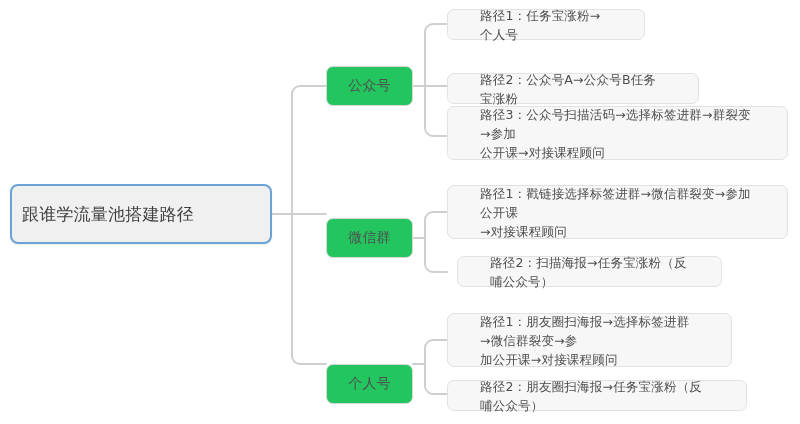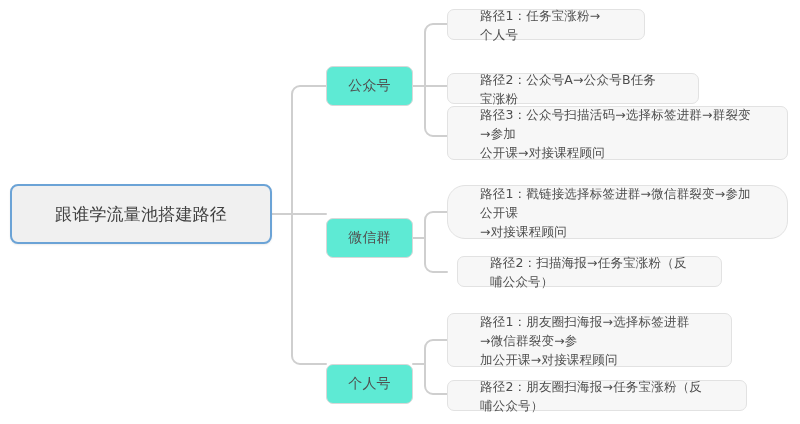--- a/index.html
+++ b/index.html
@@ -38,30 +38,29 @@
     border-radius: 6px;
     color: #4a4a4a;
     letter-spacing: 0.2px;
   }
 
   
   .node-root {
     background: #f0f0f0;
     border: 2px solid #6ba3d6;
     border-radius: 8px;
-    justify-content: center;
     font-size: 17px;
     color: #404040;
     box-shadow: 0 1px 2px rgba(0,0,0,0.08);
   }
   .node-root .node-text { padding: 0 10px; }
 
   
   .node-branch {
-    background: #5eead4;
+    background: #22c55e;
     border: 1px solid #d8d8d8;
     border-radius: 7px;
     justify-content: center;
     font-size: 14px;
     color: #505050;
   }
 
   
   .node-leaf {
     background: #f7f7f7;
@@ -126,21 +125,21 @@
 
   <div class="node node-leaf" style="left:447px; top:106px; width:341px; height:54px;">
     <span class="node-text">路径3：公众号扫描活码→选择标签进群→群裂变→参加
 公开课→对接课程顾问</span>
   </div>
 
   <div class="node node-branch" style="left:326px; top:218px; width:87px; height:40px;">
     <span class="node-text">微信群</span>
   </div>
 
-  <div class="node node-leaf" style="left:447px; top:185px; width:341px; height:54px;border-radius:18px;">
+  <div class="node node-leaf" style="left:447px; top:185px; width:341px; height:54px;">
     <span class="node-text">路径1：戳链接选择标签进群→微信群裂变→参加公开课
 →对接课程顾问</span>
   </div>
 
   <div class="node node-leaf" style="left:457px; top:256px; width:265px; height:31px;">
     <span class="node-text">路径2：扫描海报→任务宝涨粉（反哺公众号）</span>
   </div>
 
   <div class="node node-branch" style="left:326px; top:364px; width:87px; height:40px;">
     <span class="node-text">个人号</span>

